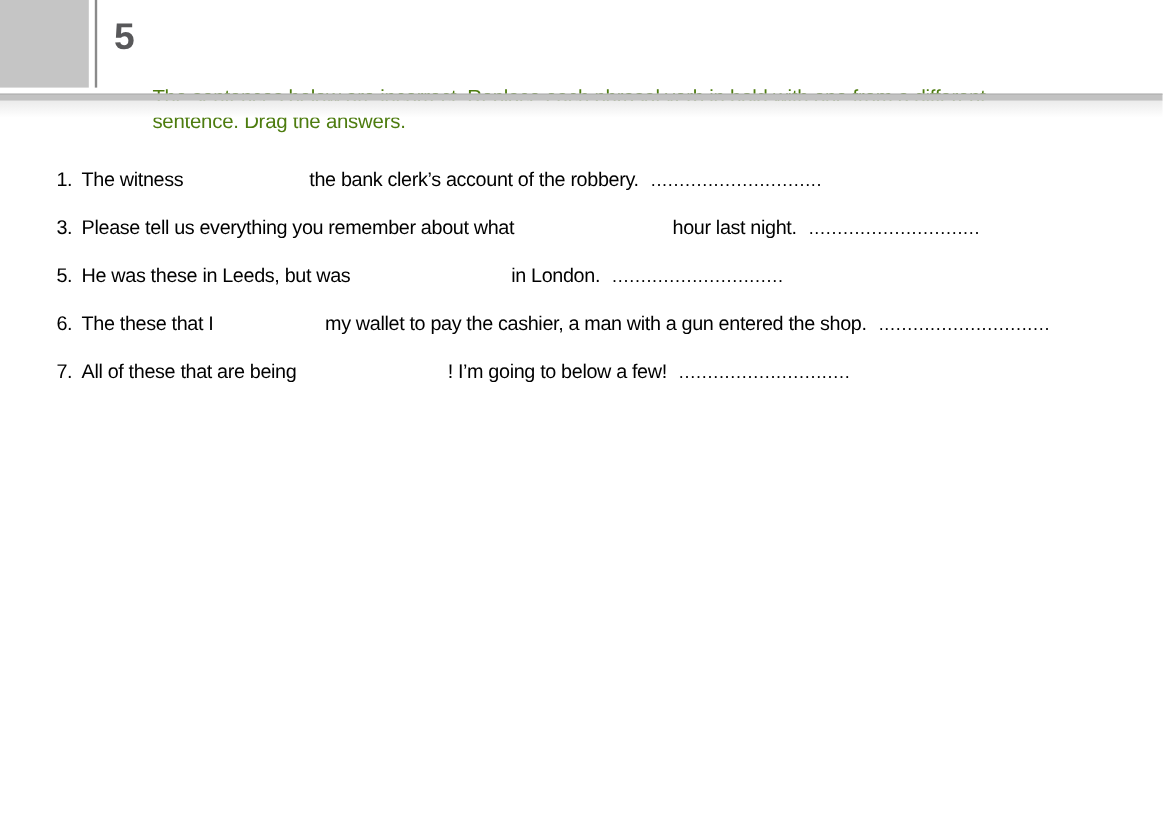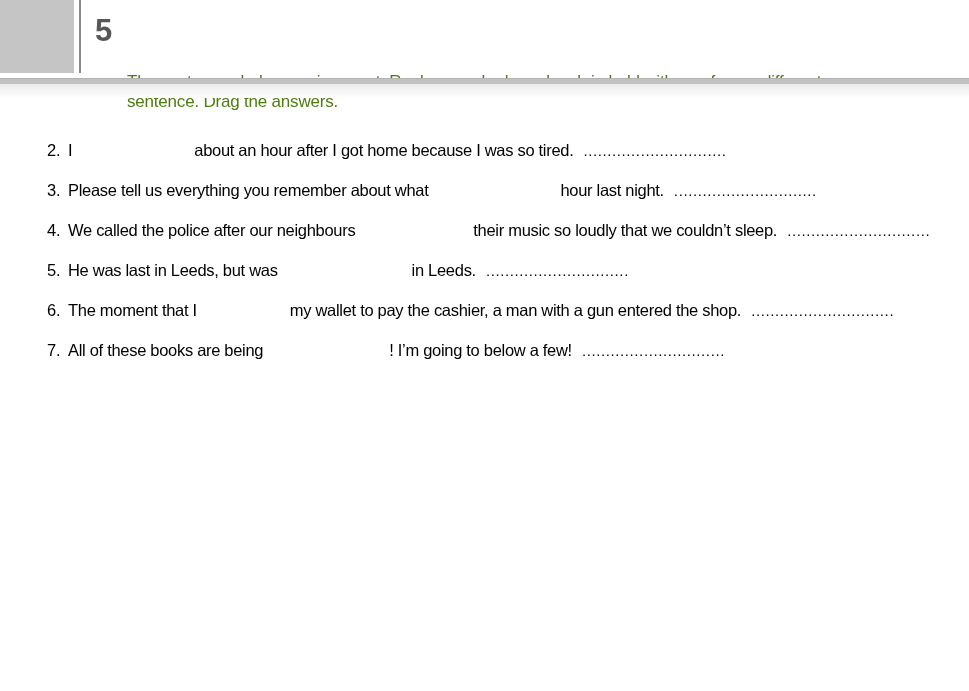--- a/index.html
+++ b/index.html
@@ -98,40 +98,37 @@
 
   <div class="header-square"></div>
   <div class="header-rule"></div>
   <div class="section-number">5</div>
   <div class="instructions">The sentences below are incorrect. Replace each phrasal verb in bold with one from a different sentence. Drag the answers.</div>
   <div class="divider-bar"></div>
   <div class="divider-fade"></div>
 
   <div class="sentence-list">
 
+    <div class="sentence-row">
+      <span class="sentence-num">1.</span><span>The witness</span><span class="answer-gap" style="width:105px"></span><span>the bank clerk’s account of the robbery.</span><span class="answer-dots">..............................</span>
+    </div>
 
-    <div class="sentence-row">
-      <span class="sentence-num">2.</span><span>I</span><span class="answer-gap" style="width:122px"></span><span>about an hour after I got home because I was so tired.</span><span class="answer-dots">..............................</span>
-    </div>
 
     <div class="sentence-row">
       <span class="sentence-num">3.</span><span>Please tell us everything you remember about what</span><span class="answer-gap" style="width:132px"></span><span>hour last night.</span><span class="answer-dots">..............................</span>
     </div>
 
+
     <div class="sentence-row">
-      <span class="sentence-num">4.</span><span>We called the police after our neighbours</span><span class="answer-gap" style="width:118px"></span><span>their music so loudly that we couldn’t sleep.</span><span class="answer-dots">..............................</span>
+      <span class="sentence-num">5.</span><span>He was these in Leeds, but was</span><span class="answer-gap" style="width:134px"></span><span>in London.</span><span class="answer-dots">..............................</span>
     </div>
 
     <div class="sentence-row">
-      <span class="sentence-num">5.</span><span>He was last in Leeds, but was</span><span class="answer-gap" style="width:134px"></span><span>in Leeds.</span><span class="answer-dots">..............................</span>
+      <span class="sentence-num">6.</span><span>The these that I</span><span class="answer-gap" style="width:93px"></span><span>my wallet to pay the cashier, a man with a gun entered the shop.</span><span class="answer-dots">..............................</span>
     </div>
 
     <div class="sentence-row">
-      <span class="sentence-num">6.</span><span>The moment that I</span><span class="answer-gap" style="width:93px"></span><span>my wallet to pay the cashier, a man with a gun entered the shop.</span><span class="answer-dots">..............................</span>
-    </div>
-
-    <div class="sentence-row">
-      <span class="sentence-num">7.</span><span>All of these books are being</span><span class="answer-gap" style="width:126px"></span><span>! I’m going to below a few!</span><span class="answer-dots">..............................</span>
+      <span class="sentence-num">7.</span><span>All of these that are being</span><span class="answer-gap" style="width:126px"></span><span>! I’m going to below a few!</span><span class="answer-dots">..............................</span>
     </div>
 
 
   </div>
 </div>
 
 </body></html>

